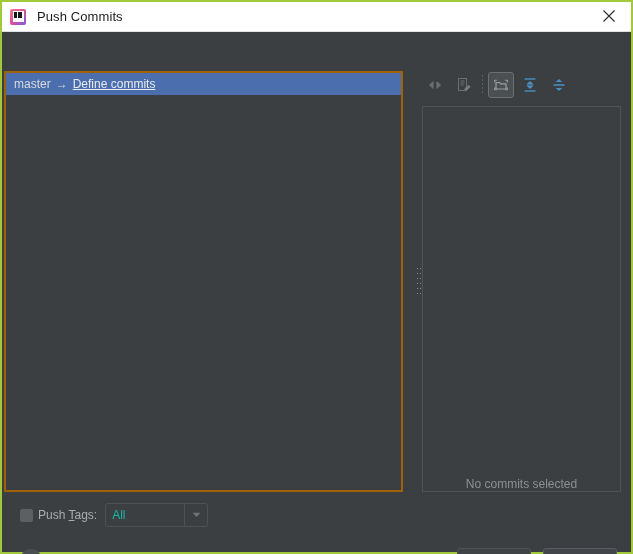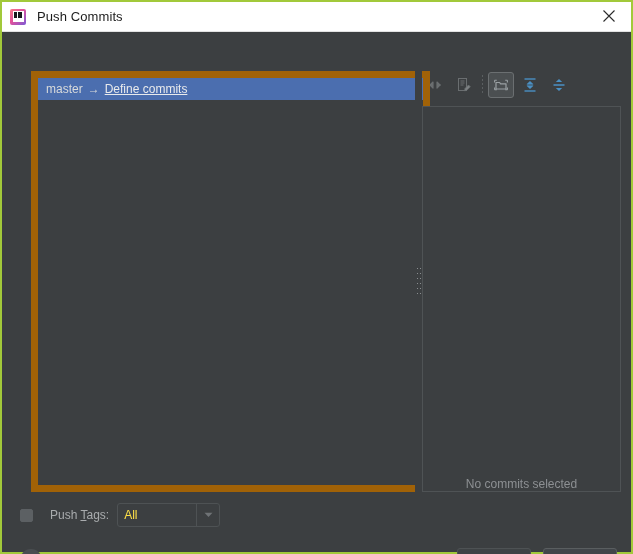--- a/index.html
+++ b/index.html
@@ -113,24 +113,24 @@
   .tb-sep {
     width: 1px;
     height: 20px;
     margin: 0 5px 0 2px;
     background: repeating-linear-gradient(to bottom, #5a5e60 0px, #5a5e60 2px, transparent 2px, transparent 4px);
   }
 
   
   .left-panel {
     position: absolute;
-    left: 29px; top: 39px;
+    left: 2px; top: 39px;
     width: 399px; height: 421px;
     box-sizing: border-box;
-    border: 7px solid #a16207;
+    border: 2px solid #a16207;
     background: #3c3f41;
     overflow: hidden;
   }
   .branch-row {
     height: 22px;
     background: #4b6eaf;
     display: flex;
     align-items: center;
     padding-left: 8px;
     font-size: 12px;
@@ -189,21 +189,21 @@
     align-items: center;
   }
   .checkbox {
     width: 13px; height: 13px;
     box-sizing: border-box;
     background: #5c6063;
     border: 1px solid #5c6063;
     border-radius: 2px;
   }
   .tags-label {
-    margin-left: 17px;
+    margin-left: 5px;
     font-size: 12px;
     color: #a9acae;
     white-space: nowrap;
   }
   .tags-label u { text-decoration: underline; }
   .combo {
     margin-left: 8px;
     width: 103px; height: 24px;
     box-sizing: border-box;
     border: 1px solid #4e5254;
@@ -212,21 +212,21 @@
     display: flex;
     align-items: stretch;
     overflow: hidden;
   }
   .combo .value {
     flex: 1 1 auto;
     display: flex;
     align-items: center;
     padding-left: 6px;
     font-size: 12px;
-    color: #fde047;
+    color: #14b8a6;
   }
   .combo .arrow-btn {
     width: 22px;
     border-left: 1px solid #4e5254;
     display: flex;
     align-items: center;
     justify-content: center;
   }
 
   

